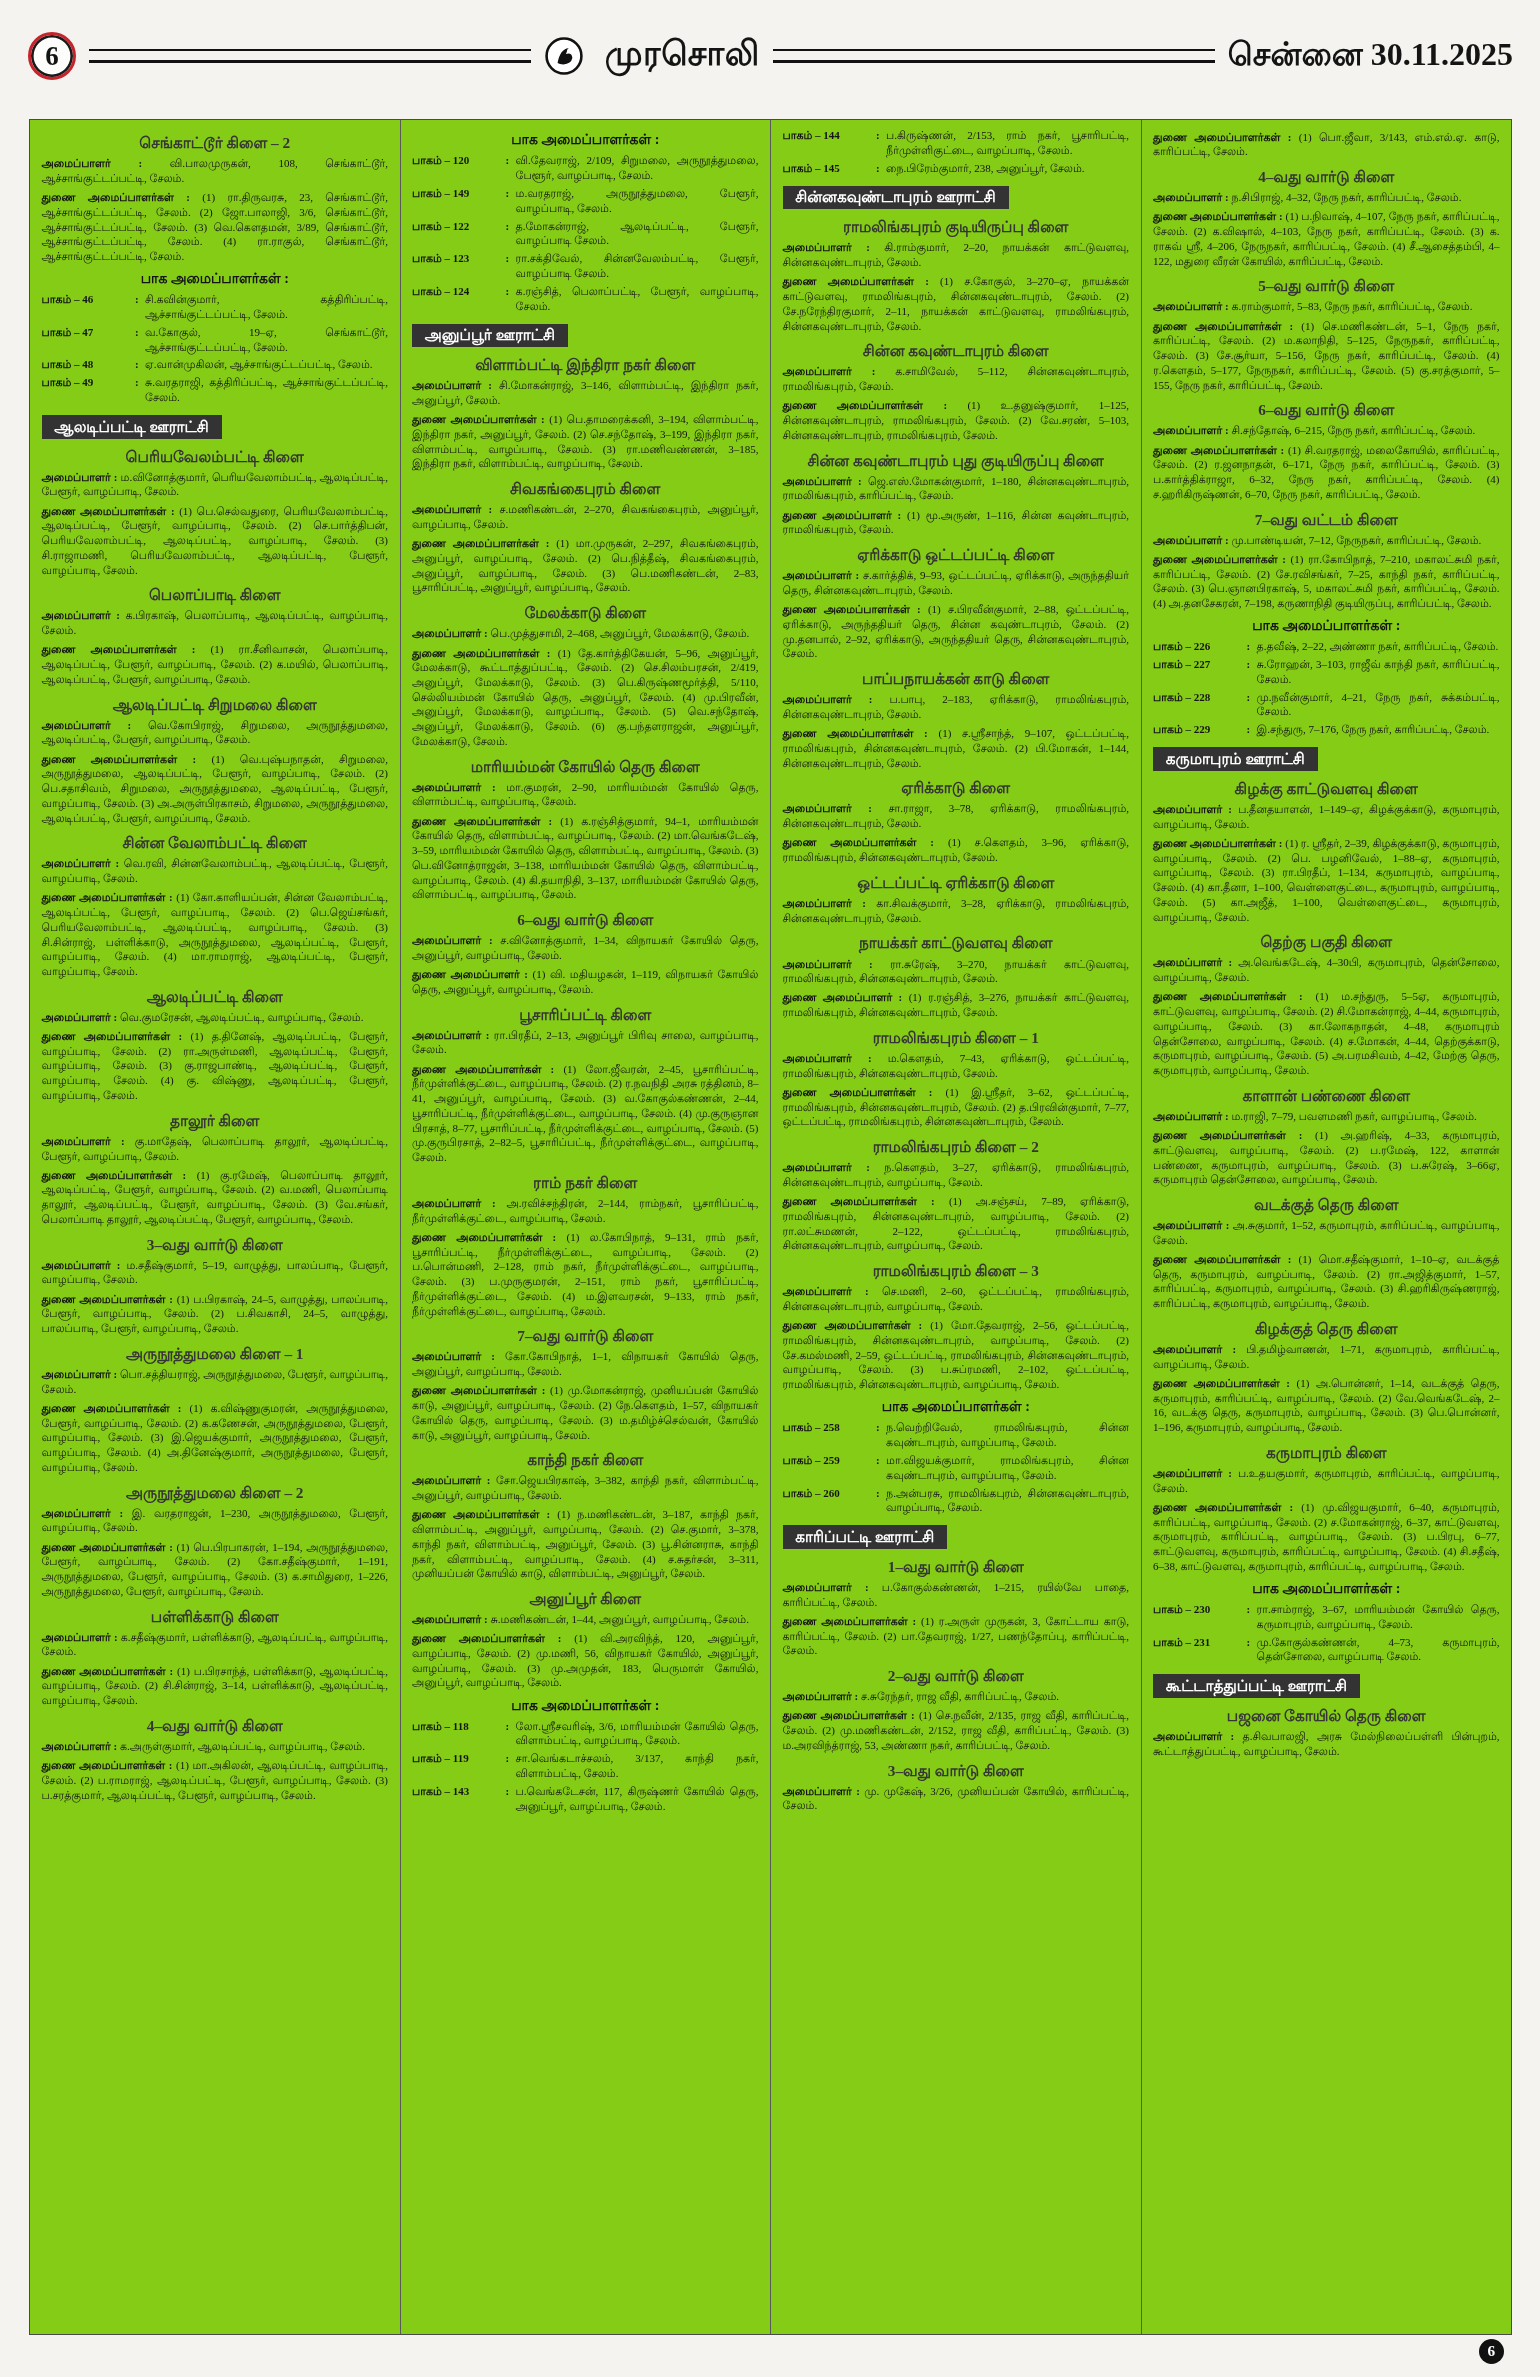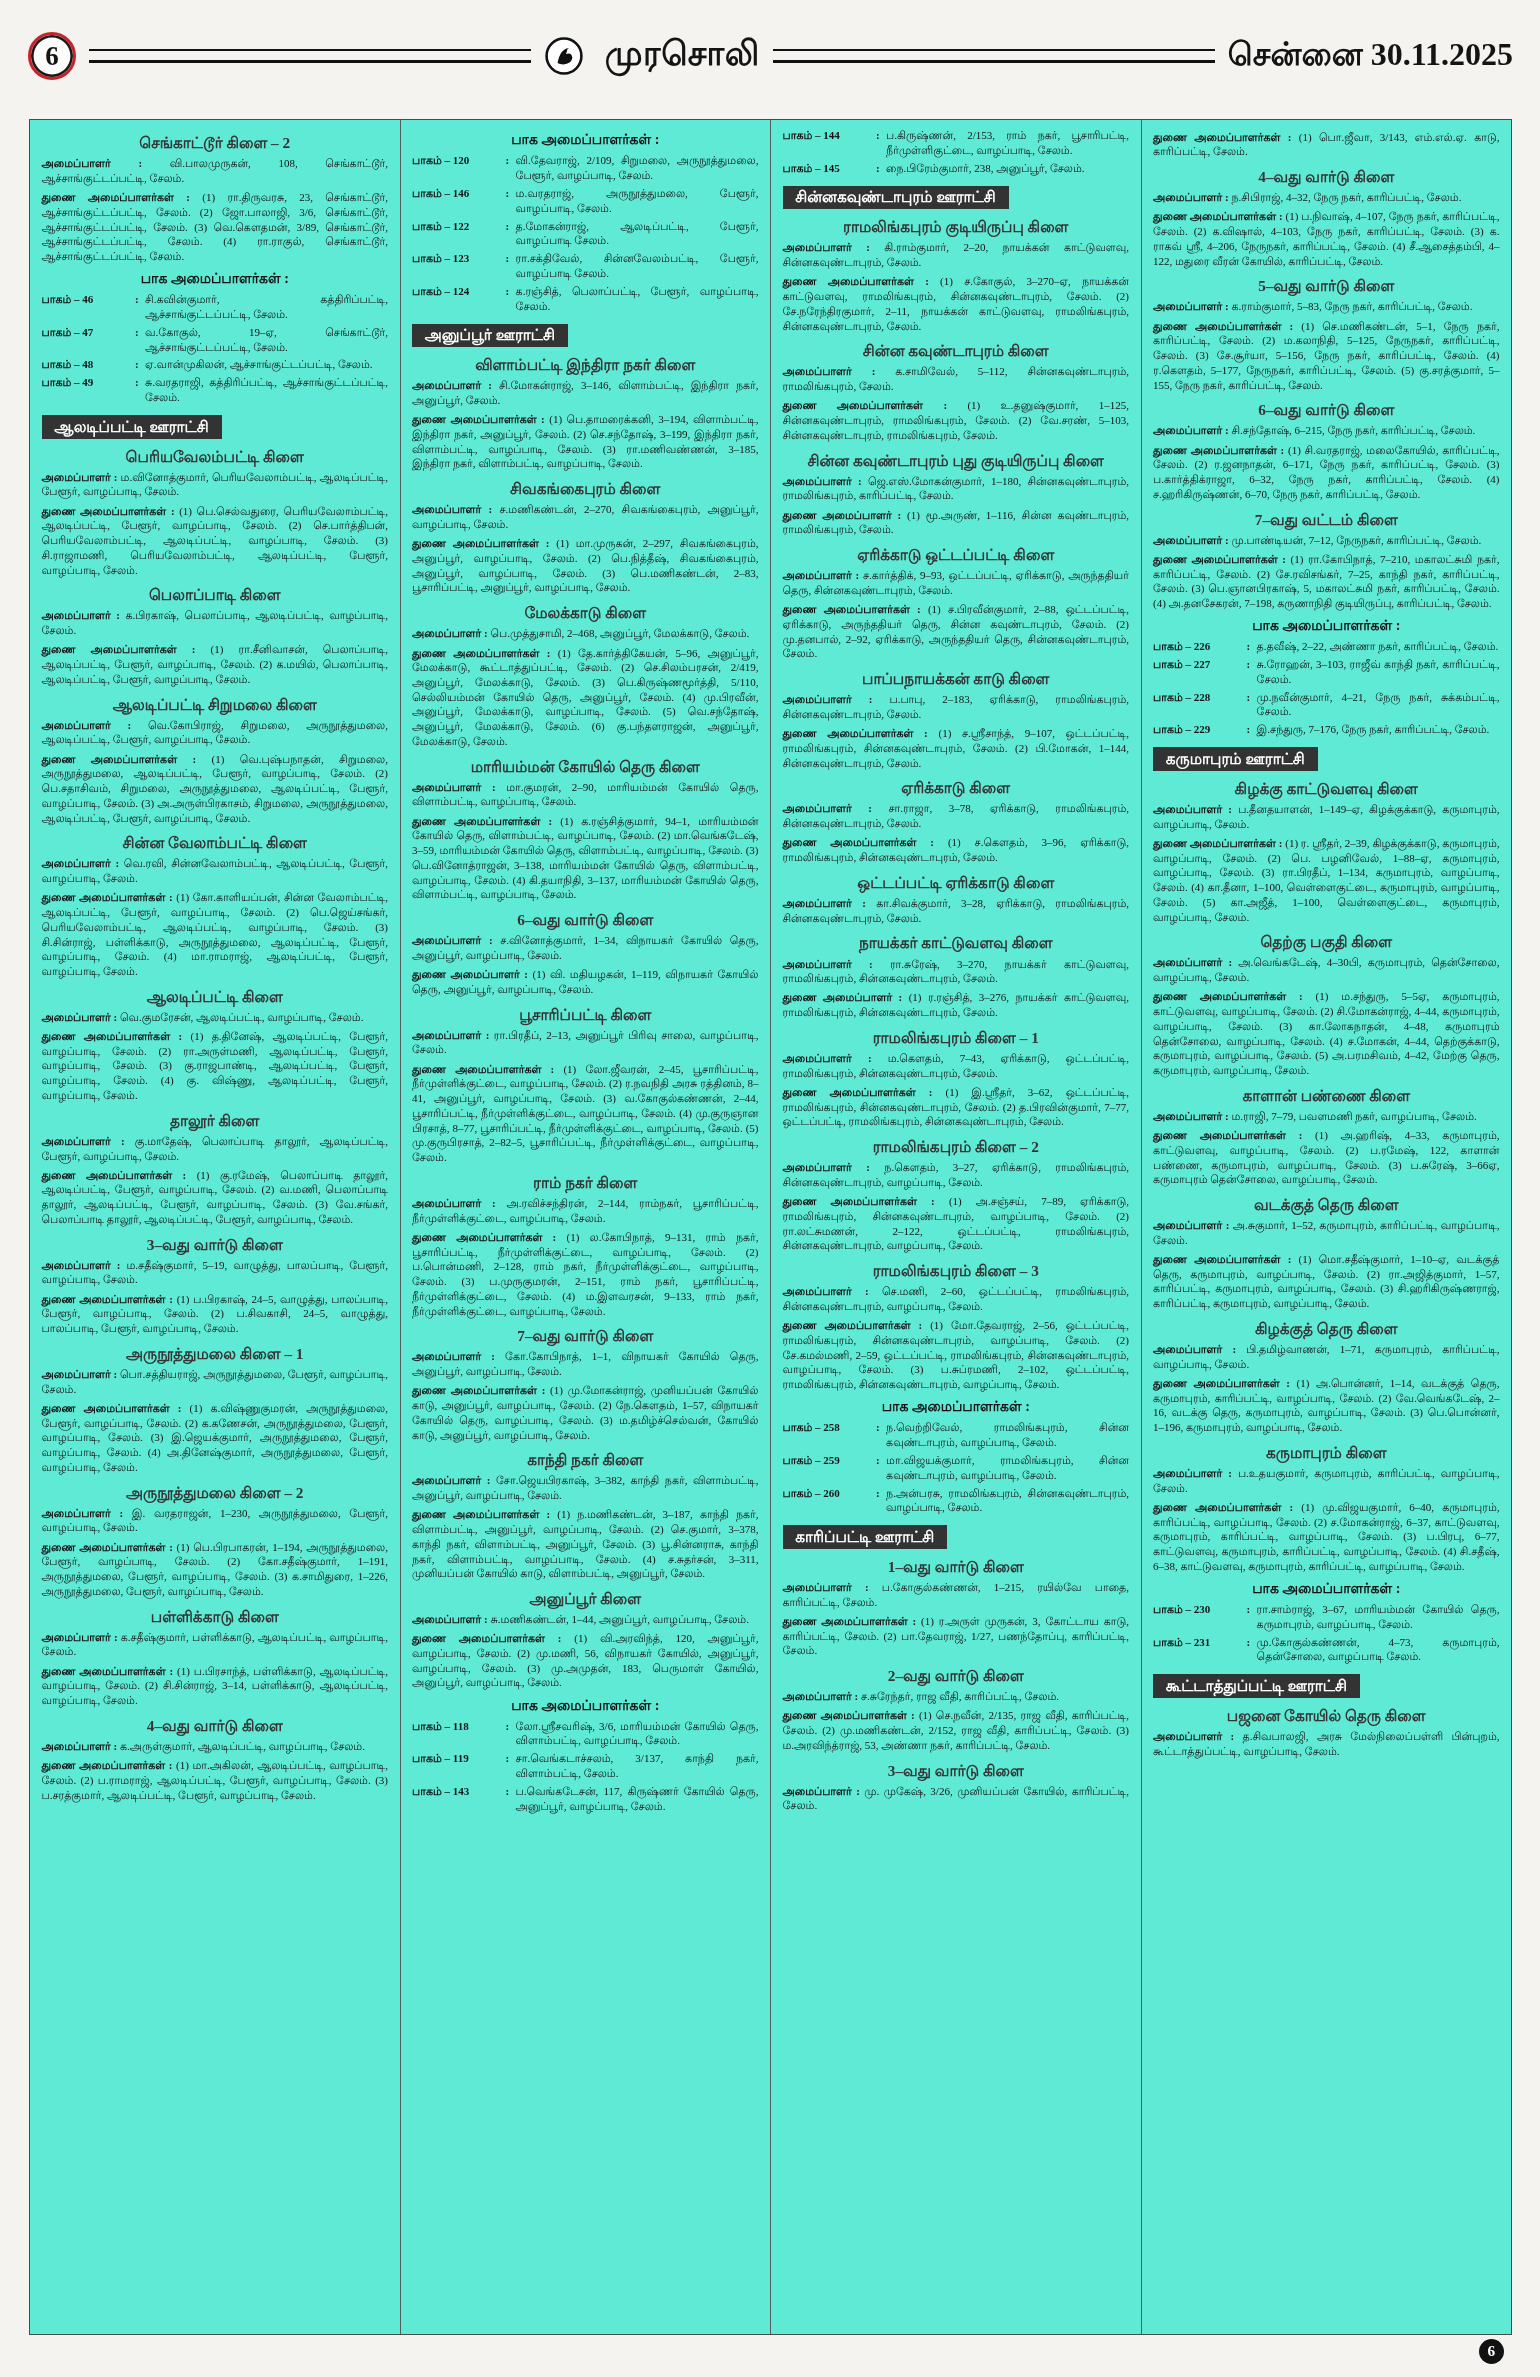--- a/index.html
+++ b/index.html
@@ -20,21 +20,21 @@
     display:flex;align-items:center;justify-content:center;
     font-size:27px;font-weight:bold;background:#fdfdfb;
   }
   .rule{flex:1 1 auto;height:8.3px;border-top:2.6px solid #111;border-bottom:3.2px solid #111;}
   .masthead{flex:0 0 auto;display:flex;align-items:center;gap:21px;}
   .masthead-title{font-size:34px;font-weight:bold;letter-spacing:0.6px;}
   .edition-date{flex:0 0 auto;font-size:32px;font-weight:bold;}
   
   .sheet{
     position:absolute;left:29px;right:29px;top:119px;bottom:42px;
-    border:1.9px solid #4a4a4a;background:#5eead4;
+    border:1.9px solid #4a4a4a;background:#84cc16;
     display:flex;flex-direction:row;overflow:hidden;
   }
   .col{
     flex:1 1 0;padding:5.1px 11.5px 9px;border-right:1.3px solid #5a5a5a;
     font-size:11px;line-height:1.34;text-align:justify;overflow:hidden;
   }
   .col:last-child{border-right:none;}
   .hd{
     font-weight:bold;font-size:15.3px;line-height:1.15;color:#353535;
     text-align:center;margin:9px 0 3.8px;
@@ -141,21 +141,21 @@
       <p class="para"><span class="lbl">துணை அமைப்பாளர்கள் :</span> (1) மா.அகிலன், ஆலடிப்பட்டி, வாழப்பாடி, சேலம். (2) ப.ராமராஜ், ஆலடிப்பட்டி, பேளூர், வாழப்பாடி, சேலம். (3) ப.சரத்குமார், ஆலடிப்பட்டி, பேளூர், வாழப்பாடி, சேலம்.</p>
     </div>
     <div class="col">
       <div class="cl">பாக அமைப்பாளர்கள் :</div>
       <div class="ward">
         <span class="wn">பாகம் – 120</span>
         <span class="wc">:</span>
         <span class="wx">வி.தேவராஜ், 2/109, சிறுமலை, அருநூத்துமலை, பேளூர், வாழப்பாடி, சேலம்.</span>
       </div>
       <div class="ward">
-        <span class="wn">பாகம் – 146</span>
+        <span class="wn">பாகம் – 149</span>
         <span class="wc">:</span>
         <span class="wx">ம.வரதராஜ், அருநூத்துமலை, பேளூர், வாழப்பாடி, சேலம்.</span>
       </div>
       <div class="ward">
         <span class="wn">பாகம் – 122</span>
         <span class="wc">:</span>
         <span class="wx">த.மோகன்ராஜ், ஆலடிப்பட்டி, பேளூர், வாழப்பாடி சேலம்.</span>
       </div>
       <div class="ward">
         <span class="wn">பாகம் – 123</span>

